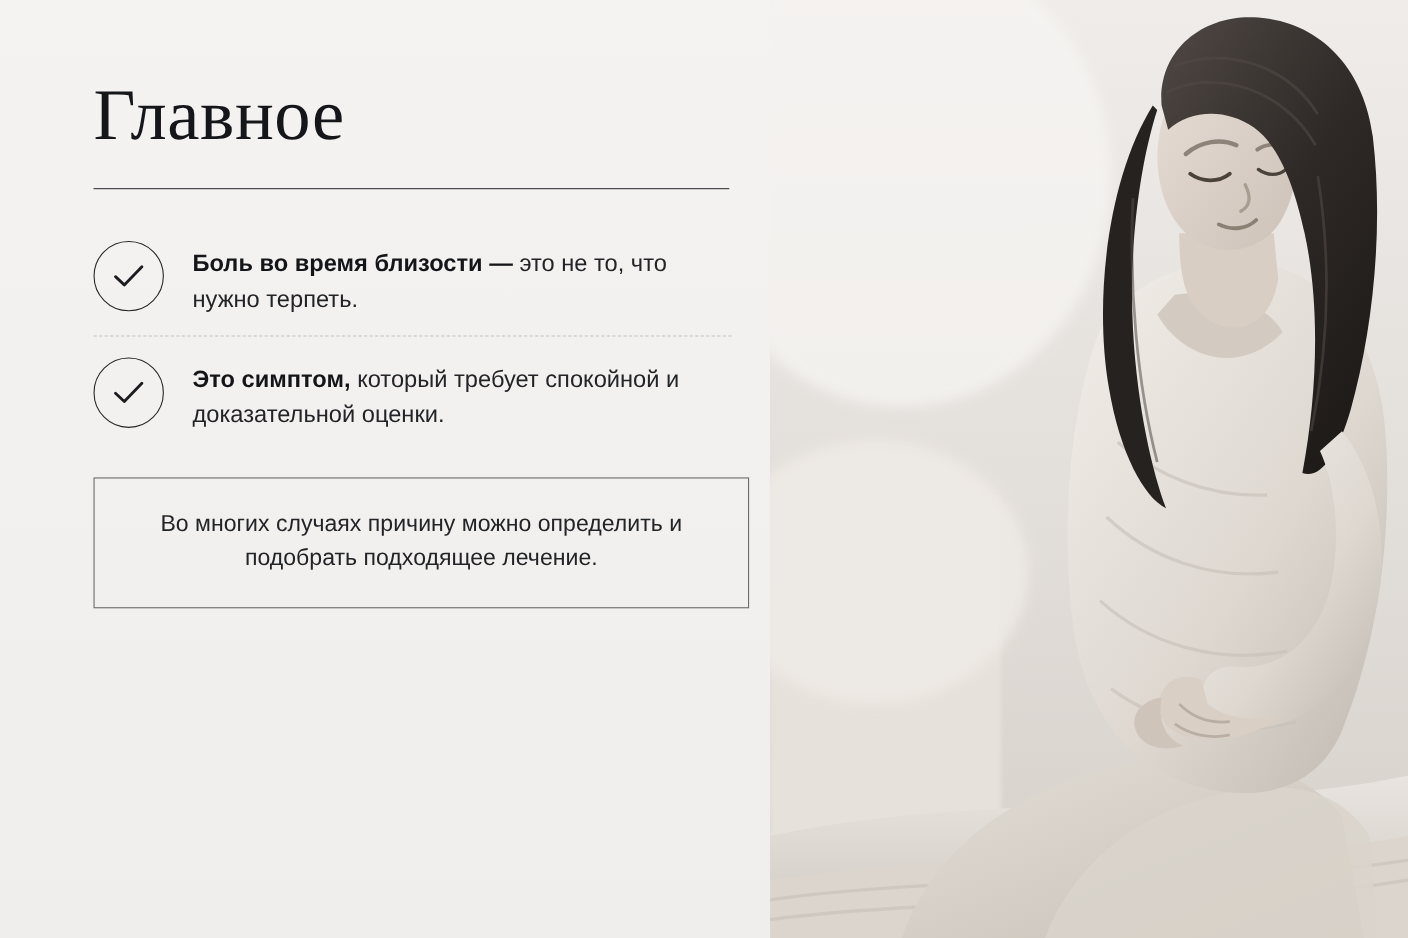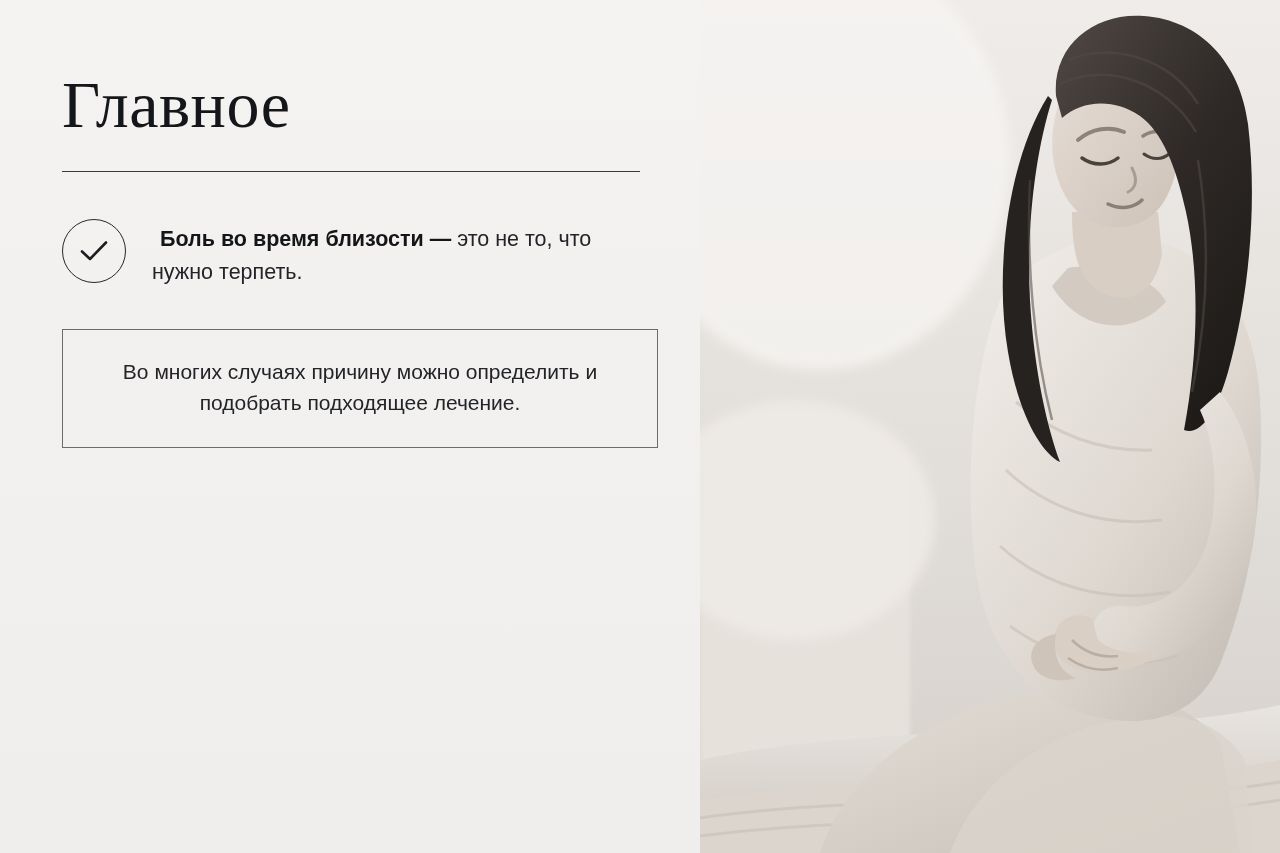--- a/index.html
+++ b/index.html
@@ -21,21 +21,21 @@
     display: flex;
   }
 
   
   .left-panel {
     position: relative;
     width: 700px;
     height: 853px;
     background: linear-gradient(180deg, #f4f3f1 0%, #efeeec 100%);
     box-sizing: border-box;
-    padding: 62px 60px 0 62px;
+    padding: 62px 60px 0 85px;
   }
 
   .title {
     font-family: "Liberation Serif", serif;
     font-size: 66px;
     line-height: 1.05;
     color: #15161a;
     font-weight: 400;
     letter-spacing: 0.5px;
     margin: 0;
@@ -82,21 +82,20 @@
   .point-text {
     font-size: 21.5px;
     line-height: 1.52;
     color: #232428;
     padding-top: 6px;
     max-width: 470px;
   }
   .point-text b {
     font-weight: 700;
     color: #141519;
-    margin-left: 8px;
   }
 
   
   .callout {
     margin-top: 24px;
     width: 596px;
     box-sizing: border-box;
     border: 1px solid #6a6b6d;
     padding: 26px 34px 28px 34px;
     text-align: center;
@@ -133,20 +132,30 @@
         <div class="check-circle">
           <svg width="30" height="24" viewBox="0 0 30 24" fill="none" aria-hidden="true">
             <path d="M3 12.5 L11 20 L27 3.5" stroke="#1c1d21" stroke-width="2.6" stroke-linecap="round" stroke-linejoin="round"></path>
           </svg>
         </div>
         <div class="point-text">
           <b>Боль во время близости —</b><span> это не то, что нужно терпеть.</span>
         </div>
       </div>
 
+      <div class="point">
+        <div class="check-circle">
+          <svg width="30" height="24" viewBox="0 0 30 24" fill="none" aria-hidden="true">
+            <path d="M3 12.5 L11 20 L27 3.5" stroke="#1c1d21" stroke-width="2.6" stroke-linecap="round" stroke-linejoin="round"></path>
+          </svg>
+        </div>
+        <div class="point-text">
+          <b>Это симптом,</b><span> который требует спокойной и доказательной оценки.</span>
+        </div>
+      </div>
 
 
     </div>
 
     <div class="callout">Во многих случаях причину можно определить и подобрать подходящее лечение.</div>
 
   </div>
 
   <div class="photo">
     <svg viewBox="0 0 580 853" preserveAspectRatio="xMidYMid slice" aria-hidden="true">

